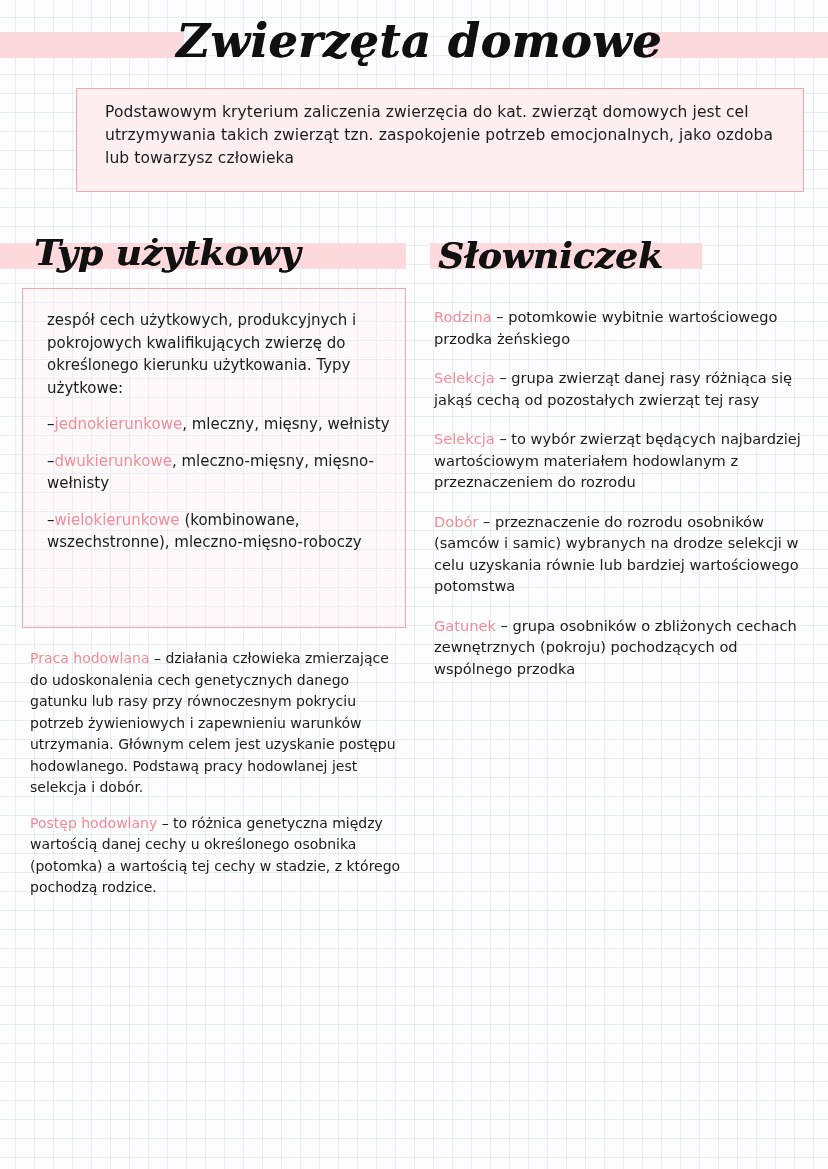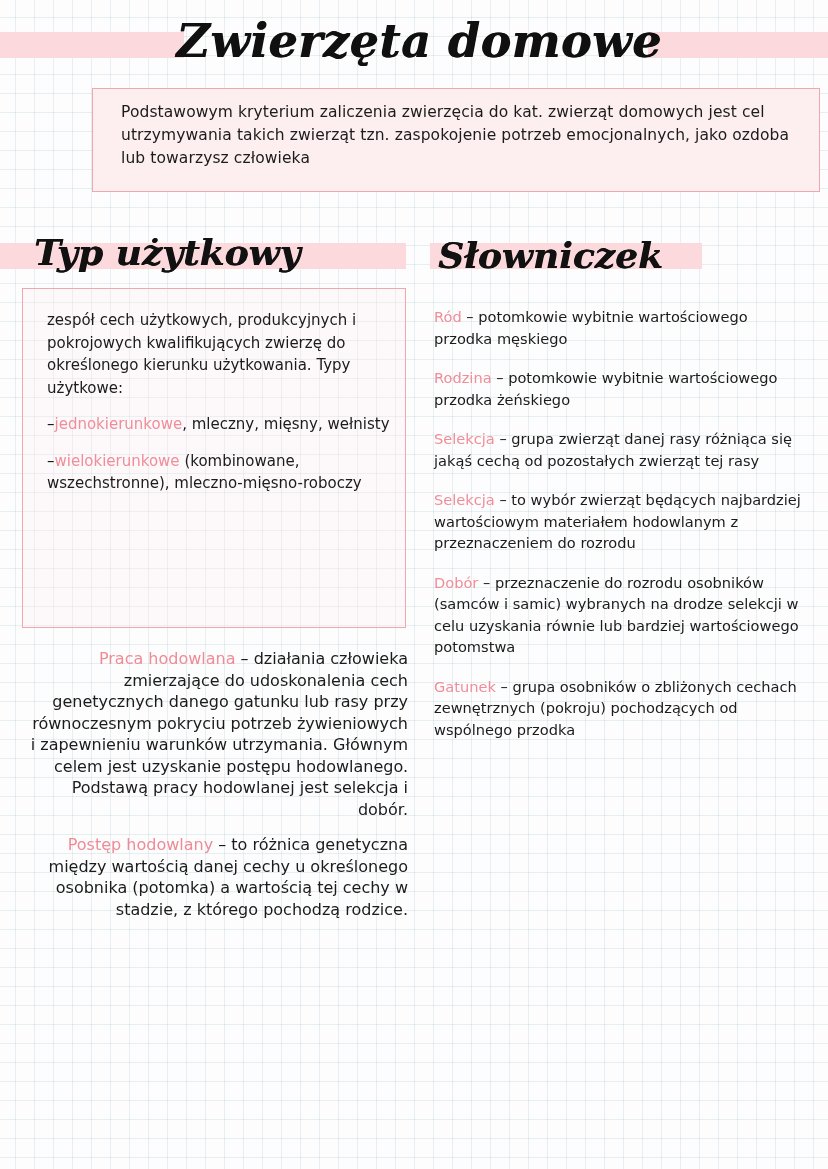--- a/index.html
+++ b/index.html
@@ -51,21 +51,20 @@
   }
 
   
   .intro-box {
     position: absolute;
     left: 76px; top: 88px;
     width: 728px; height: 104px;
     border: 1.5px solid #f0a7ae;
     background: #fdeef0;
     padding: 12px 16px 0 28px;
-    margin-left: 16px;
   }
   .intro-box p {
     margin: 0;
     font-family: "DejaVu Sans", sans-serif;
     font-size: 15.5px;
     line-height: 23px;
     color: #1b1b1b;
     letter-spacing: 0.1px;
   }
 
@@ -112,24 +111,23 @@
   .pink-b { color: #ef8b97; }
 
   
   .lcol {
     position: absolute;
     left: 30px; top: 648px;
     width: 390px;
   }
   .lcol p {
     margin: 0 12px 14px 0;
-    font-size: 16px;
+    font-size: 14px;
     line-height: 21.5px;
     color: #1b1b1b;
-    text-align: right;
   }
 
   
   .rcol {
     position: absolute;
     left: 434px; top: 306px;
     width: 372px;
   }
   .rcol p {
     margin: 0 0 18px 0;
@@ -161,37 +159,37 @@
   <div class="sec-band right2"></div>
   <div class="sec-title right">Słowniczek</div>
 
   <div class="typ-box">
     <p>zespół cech użytkowych, produkcyjnych i pokrojowych kwalifikujących zwierzę do określonego kierunku użytkowania. Typy użytkowe:</p>
 
     <p class="bullet">
       <span>–</span><span class="pink">jednokierunkowe</span><span>, mleczny, mięsny, wełnisty</span>
     </p>
     <p class="bullet">
+      <span>–</span><span class="pink">dwukierunkowe</span><span>, mleczno-mięsny, mięsno-wełnisty</span>
+    </p>
+    <p class="bullet">
       <span>–</span><span class="pink">wielokierunkowe</span><span> (kombinowane, wszechstronne), mleczno-mięsno-roboczy</span>
     </p>
   </div>
 
   <div class="lcol">
     <p>
       <span class="pink-b">Praca hodowlana</span><span> – działania człowieka zmierzające do udoskonalenia cech genetycznych danego gatunku lub rasy przy równoczesnym pokryciu potrzeb żywieniowych i zapewnieniu warunków utrzymania. Głównym celem jest uzyskanie postępu hodowlanego. Podstawą pracy hodowlanej jest selekcja i dobór.</span>
     </p>
     <p>
       <span class="pink-b">Postęp hodowlany</span><span> – to różnica genetyczna między wartością danej cechy u określonego osobnika (potomka) a wartością tej cechy w stadzie, z którego pochodzą rodzice.</span>
     </p>
   </div>
 
   <div class="rcol">
-    <p>
-      <span class="term">Ród</span><span> – potomkowie wybitnie wartościowego przodka męskiego</span>
-    </p>
     <p>
       <span class="term">Rodzina</span><span> – potomkowie wybitnie wartościowego przodka żeńskiego</span>
     </p>
     <p>
       <span class="term">Selekcja</span><span> – grupa zwierząt danej rasy różniąca się jakąś cechą od pozostałych zwierząt tej rasy</span>
     </p>
     <p>
       <span class="term">Selekcja</span><span> – to wybór zwierząt będących najbardziej wartościowym materiałem hodowlanym z przeznaczeniem do rozrodu</span>
     </p>
     <p class="small">

